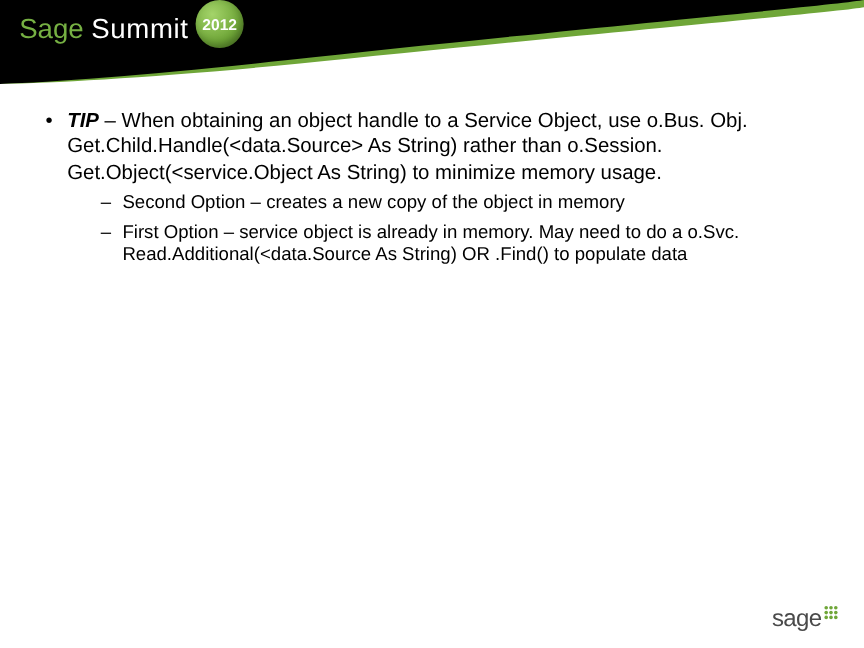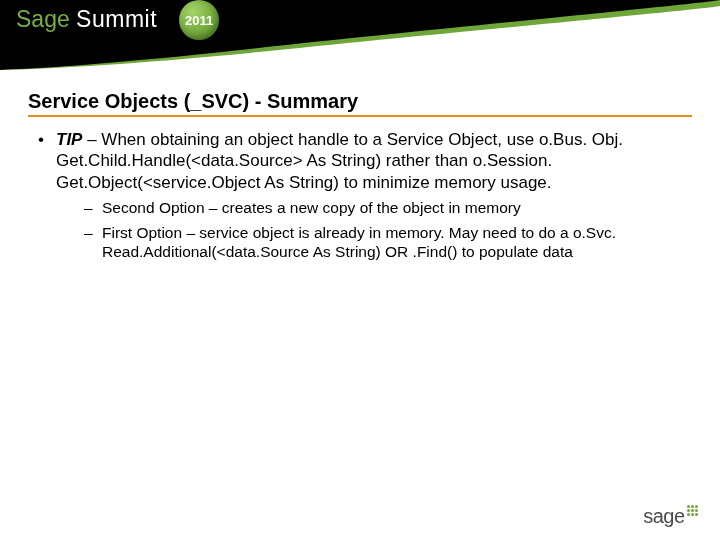--- a/index.html
+++ b/index.html
@@ -22,22 +22,22 @@
     right: 0;
     bottom: 0;
     width: 720px;
     height: 70px;
   }
   .logo {
     position: absolute;
     left: 16px;
     top: 8px;
     display: flex;
-    align-items: flex-start;
-    gap: 20px;
+    align-items: center;
+    gap: 4px;
   }
   .logo-text {
     color: #ffffff;
     font-size: 23px;
     font-weight: 400;
     line-height: 1;
   }
   .logo-sage { color: #76b043; font-weight: 400; }
   .logo-summit { color: #ffffff; font-weight: 300; letter-spacing: 0.5px; }
   .badge {
@@ -136,26 +136,25 @@
 <div class="header">
   <svg class="green-swoosh" viewBox="0 0 720 70" preserveAspectRatio="none">
     <path d="M 0 70 L 720 70 L 720 0 C 700 4 420 30 240 50 C 130 62 50 68 0 70 Z" fill="#6fa638"></path>
     <path d="M 0 70 L 720 70 L 720 6 C 700 10 430 34 250 53 C 135 64 50 69 0 70 Z" fill="#ffffff"></path>
   </svg>
   <div class="logo">
     <span class="logo-text">
       <span class="logo-sage">Sage</span>
       <span class="logo-summit">Summit</span>
     </span>
-    <span class="badge">2011</span>
+    <span class="badge">2012</span>
   </div>
 </div>
 
 <div class="content">
-  <div class="slide-title">Service Objects (_SVC) - Summary</div>
   <ul class="level1">
     <li>
       <span class="tip-label">TIP</span><span> – When obtaining an object handle to a Service Object, use o.Bus. Obj. Get.Child.Handle(&lt;data.Source&gt; As String) rather than o.Session. Get.Object(&lt;service.Object As String) to minimize memory usage.</span>
       <ul class="level2">
         <li>Second Option – creates a new copy of the object in memory</li>
         <li>First Option – service object is already in memory. May need to do a o.Svc. Read.Additional(&lt;data.Source As String) OR .Find() to populate data</li>
       </ul>
     </li>
   </ul>
 </div>

